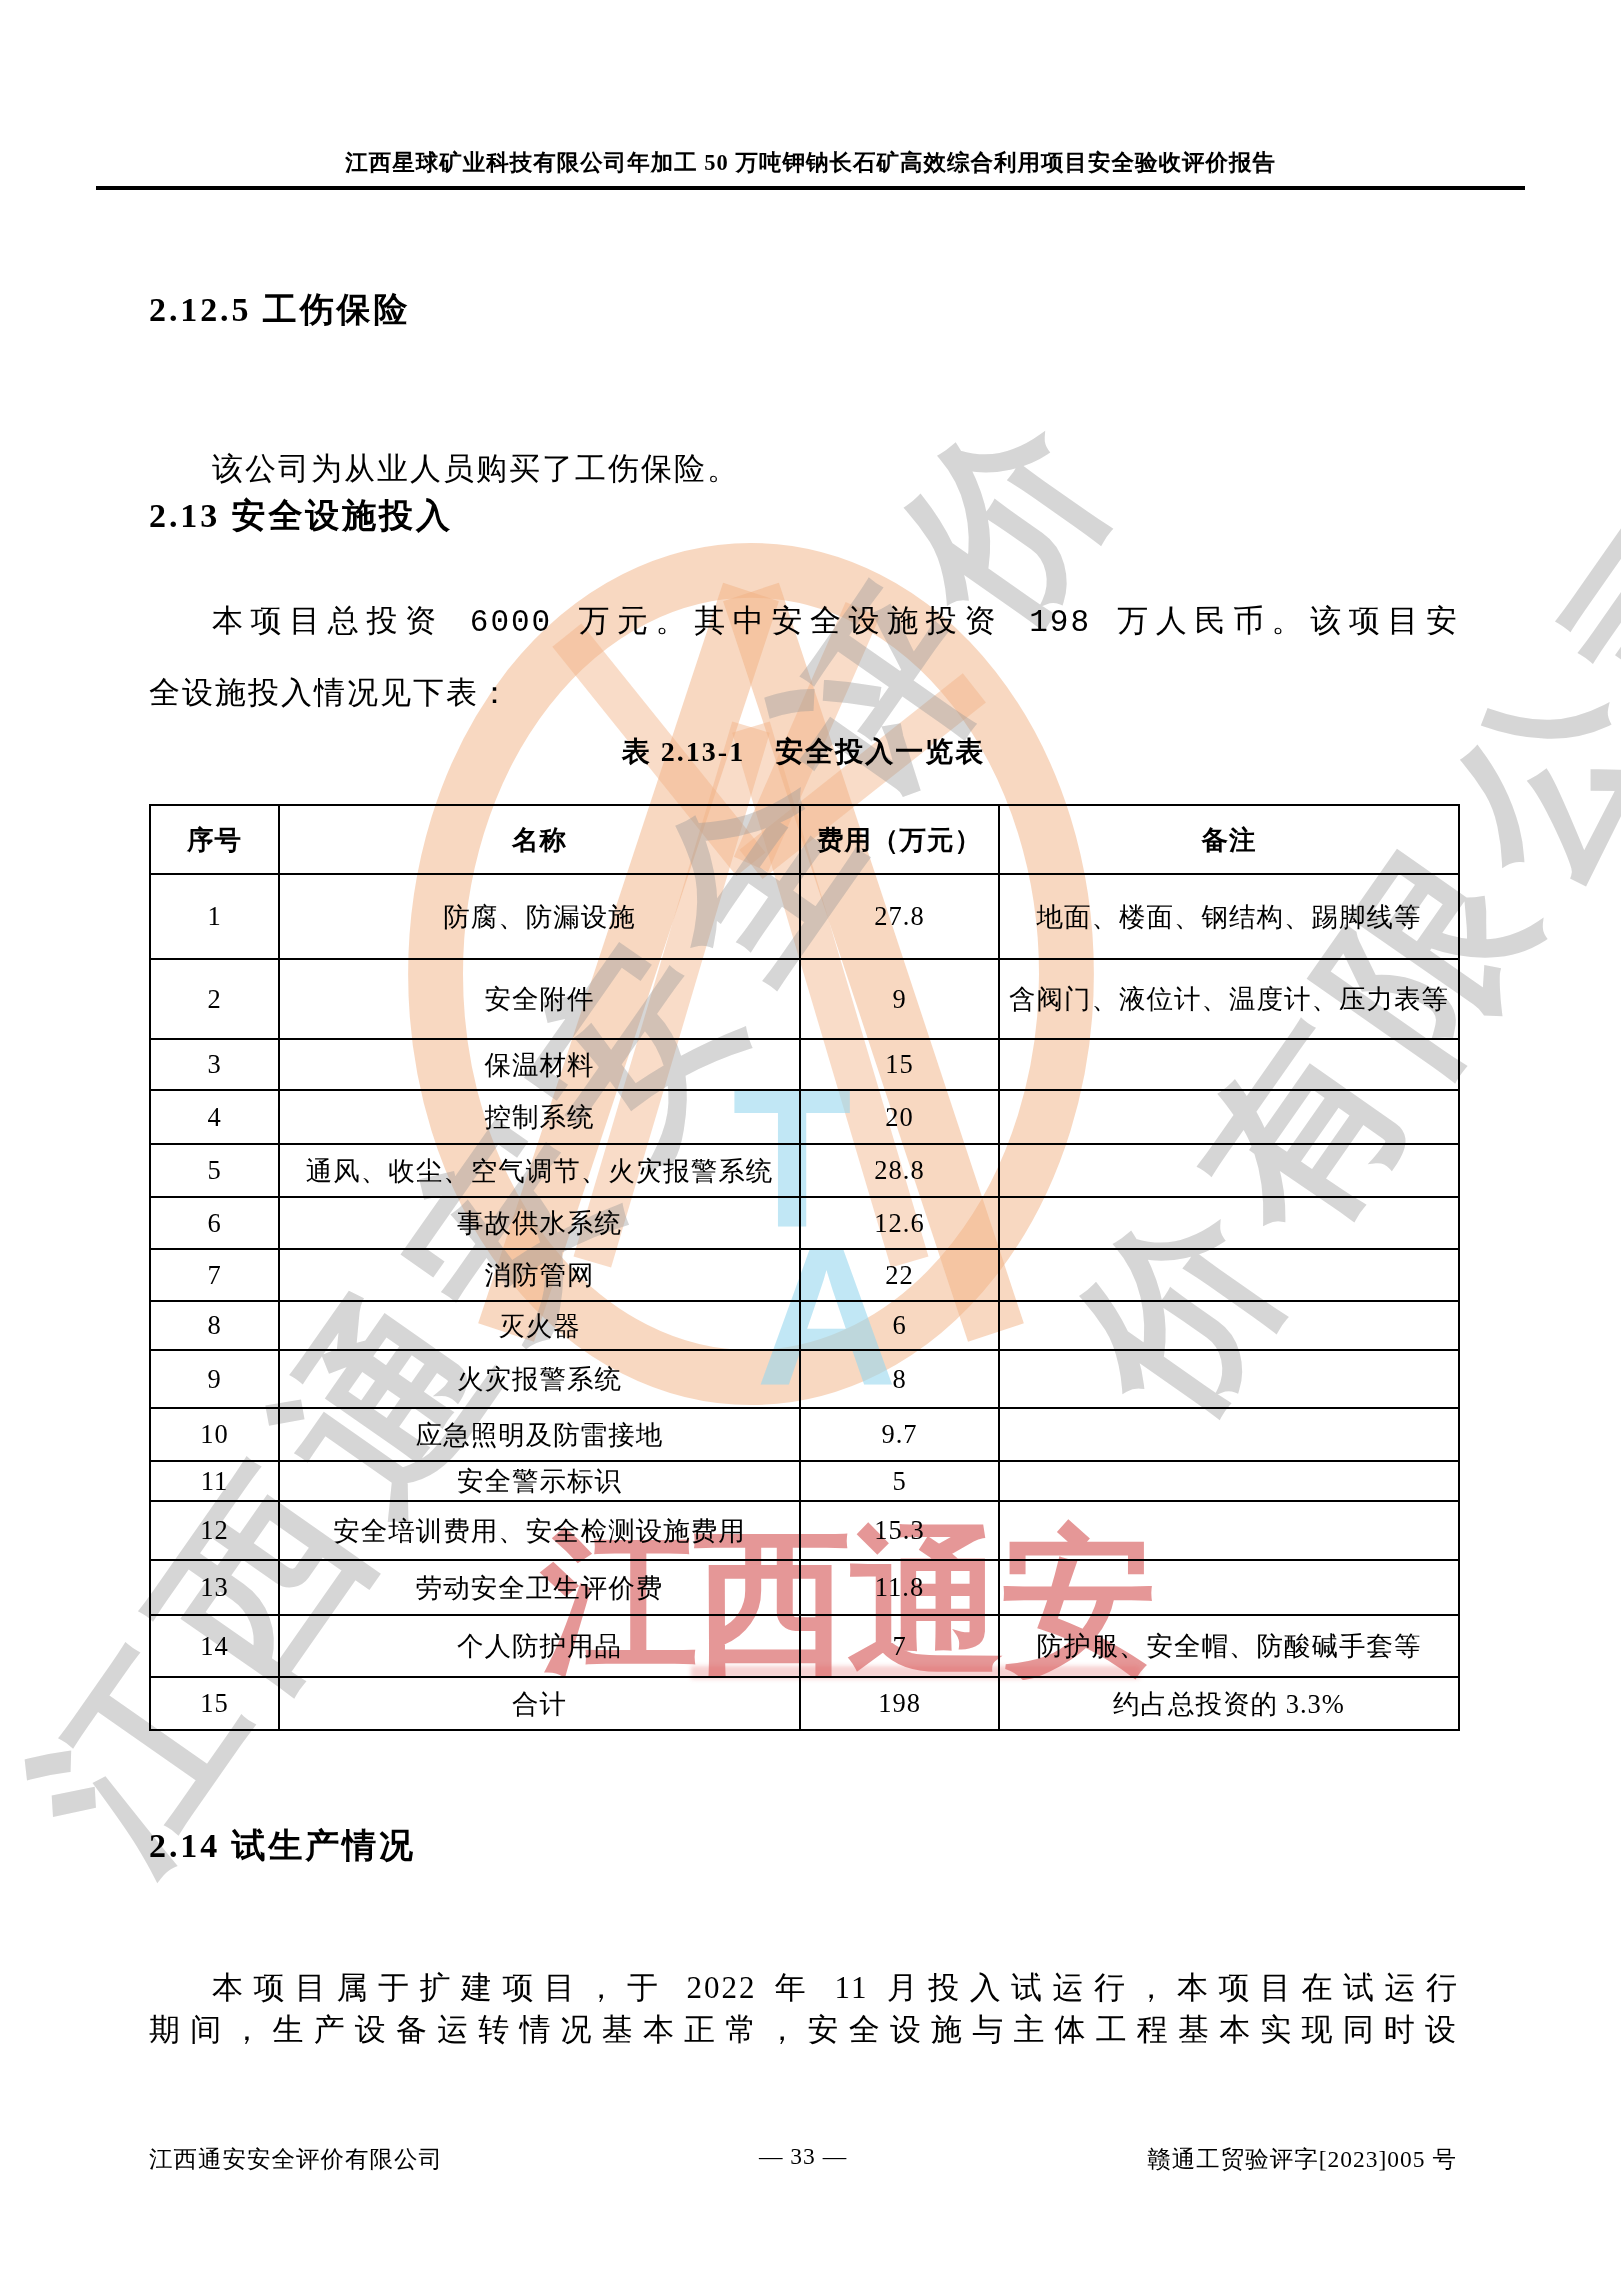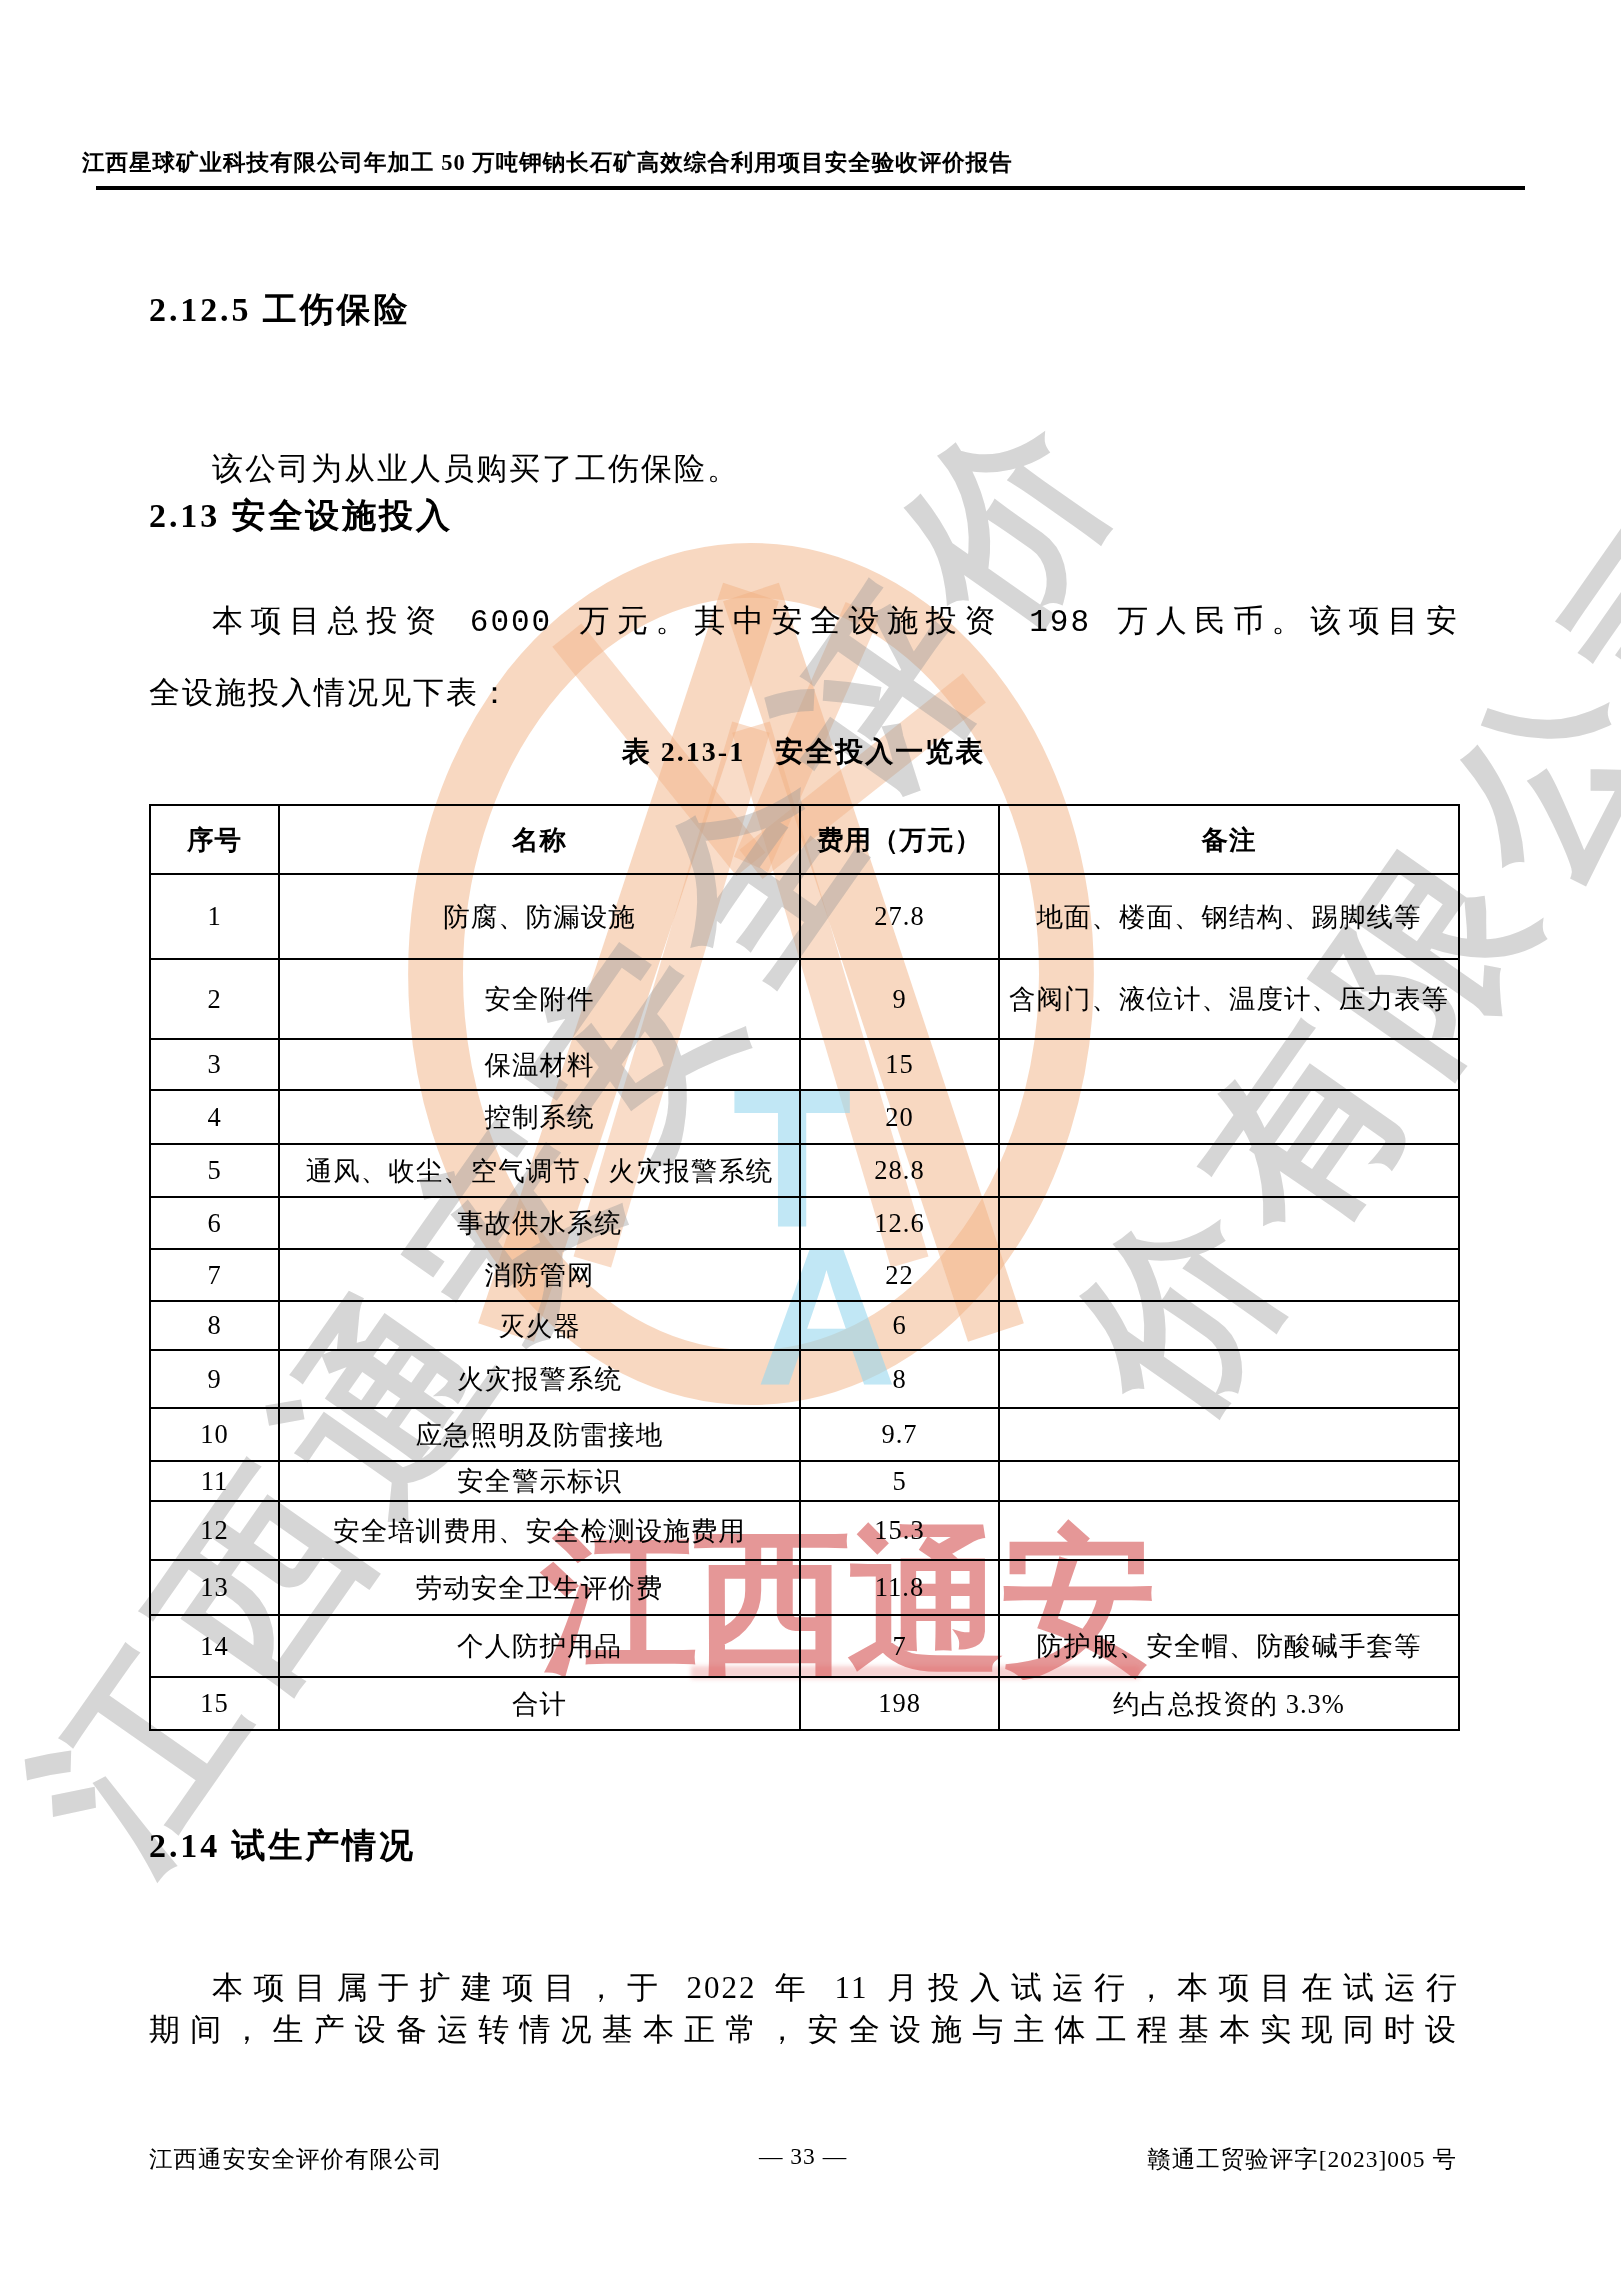--- a/index.html
+++ b/index.html
@@ -37,21 +37,21 @@
   }
   .wm-red-strip{
     position:absolute;left:691px;top:1666px;width:449px;height:12.7px;
     background:rgba(225,95,95,0.28);
     filter:blur(2px);
   }
   
   .content{position:absolute;inset:0;z-index:2;}
   .pg-header{
     position:absolute;left:82px;right:82px;top:147px;
-    font-size:22.5px;font-weight:700;letter-spacing:1px;
+    text-align:center;font-size:22.5px;font-weight:700;letter-spacing:1px;
     white-space:nowrap;
   }
   .pg-header-rule{
     position:absolute;left:96px;right:96px;top:186px;height:3.9px;background:#000;
   }
   .h2{
     position:absolute;left:149px;
     font-size:34px;font-weight:700;letter-spacing:2.9px;white-space:nowrap;
   }
   .para-line{

